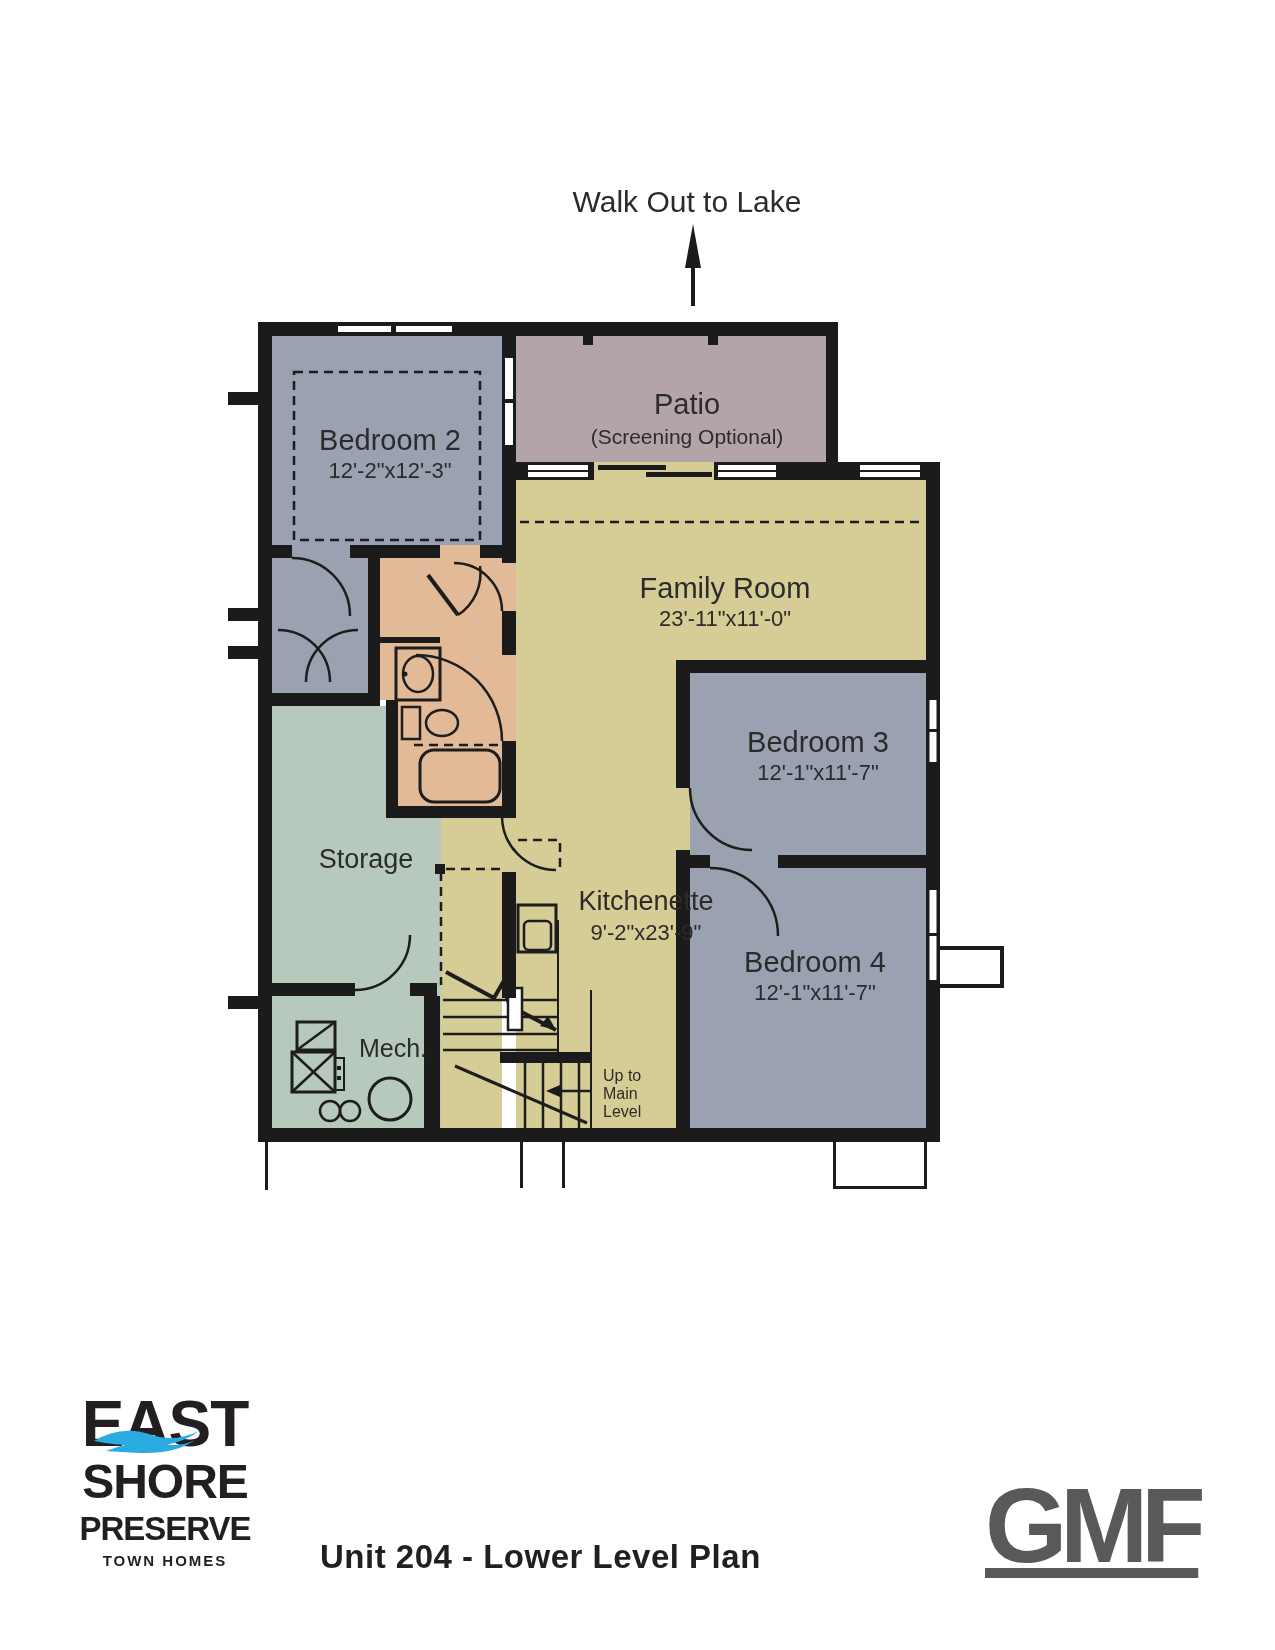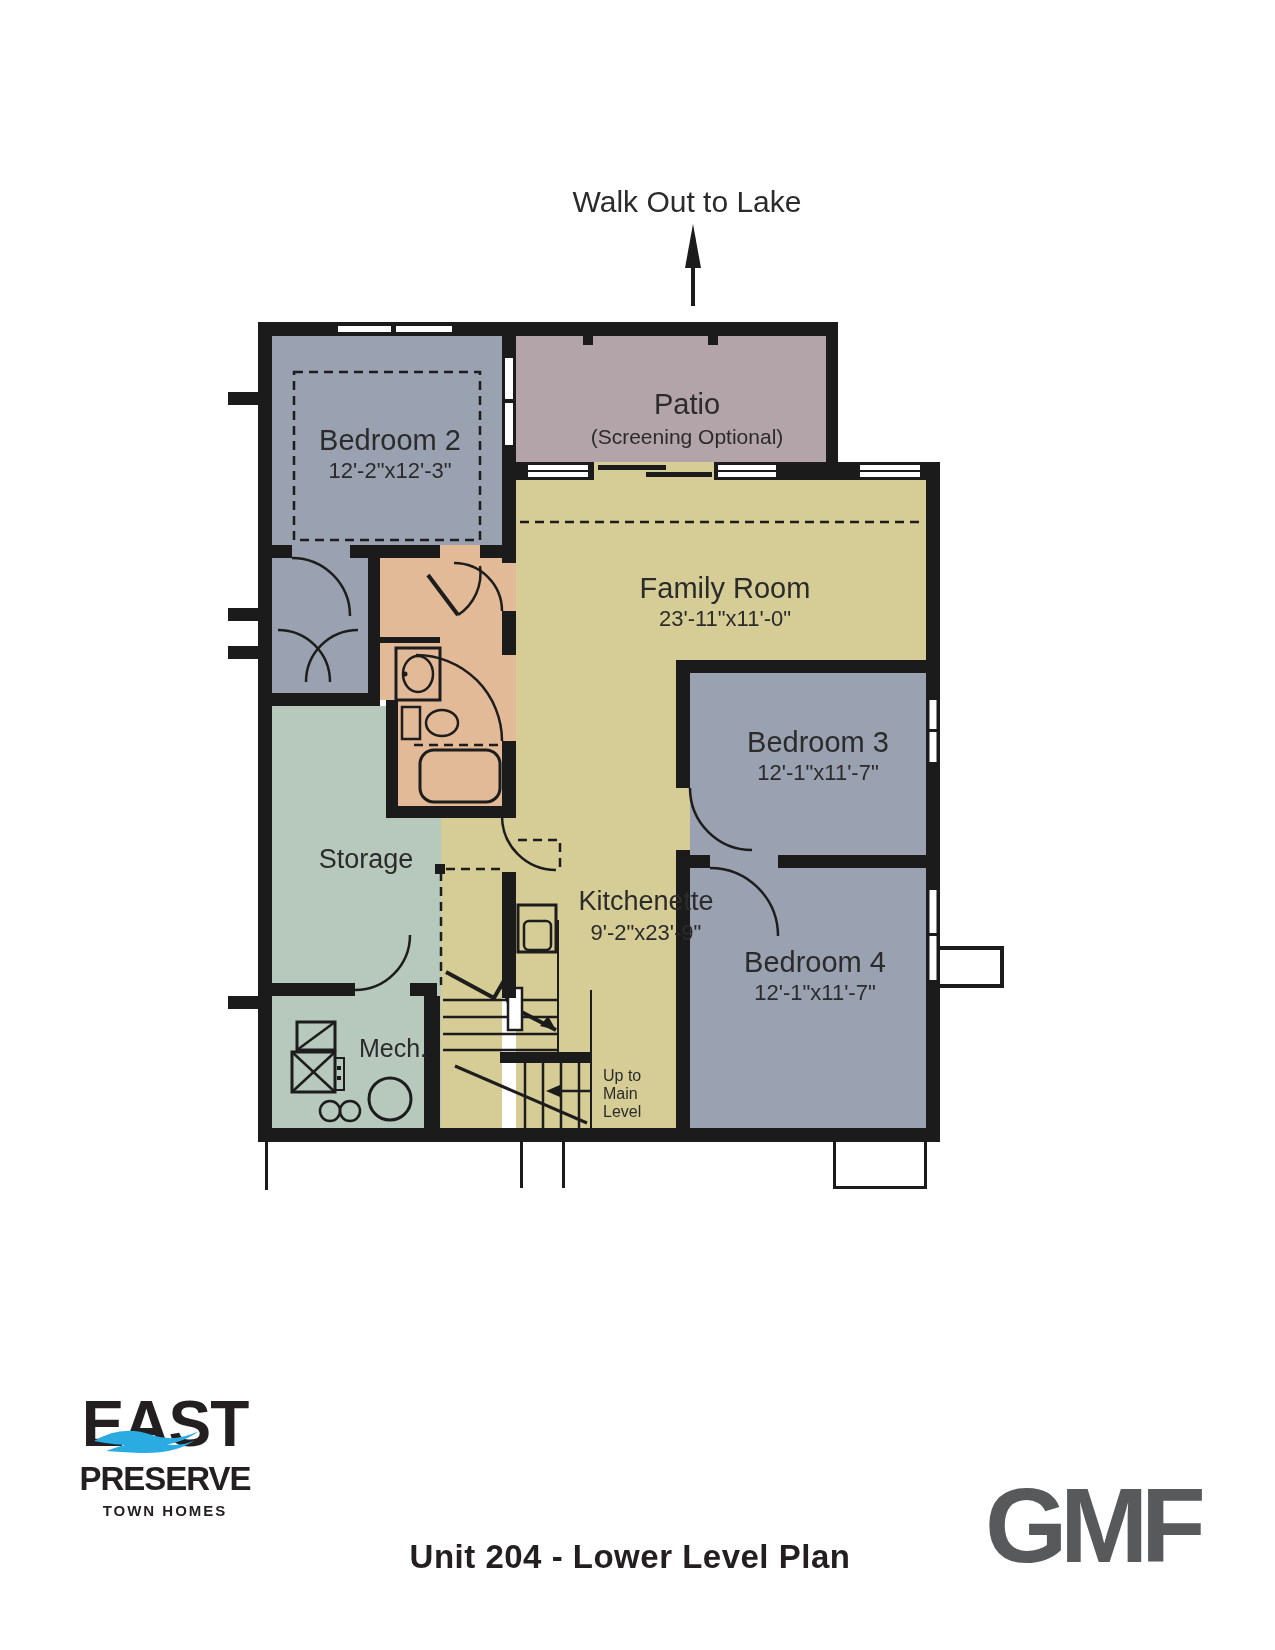--- a/index.html
+++ b/index.html
@@ -1,26 +1,26 @@
 <!DOCTYPE html>
 <html><head>
 <meta charset="utf-8">
 <style>
   html,body{margin:0;padding:0;background:#ffffff;}
   body{width:1275px;height:1650px;position:relative;font-family:"Liberation Sans",sans-serif;}
   .abs{position:absolute;}
   svg text{font-family:"Liberation Sans",sans-serif;fill:#2b2b2b;}
-  .title{left:320px;top:1538px;width:620px;text-align:center;font-size:33px;font-weight:bold;color:#231f20;letter-spacing:0.5px;}
+  .title{left:320px;top:1538px;width:620px;font-size:33px;font-weight:bold;color:#231f20;letter-spacing:0.5px;}
   .logo{left:74px;top:1392px;width:182px;text-align:center;color:#231f20;line-height:1;}
   .logo .l1{font-size:64px;font-weight:bold;letter-spacing:-1px;position:relative;}
   .logo .l2{font-size:48px;font-weight:bold;letter-spacing:-1px;margin-top:2px;}
   .logo .l3{font-size:33px;font-weight:bold;letter-spacing:-1px;margin-top:6px;}
   .logo .l4{font-size:15px;font-weight:bold;letter-spacing:2px;margin-top:8px;}
   .wave{position:absolute;left:20px;top:34px;pointer-events:none;}
-  .gmf{left:985px;top:1472px;width:260px;font-size:106px;font-weight:bold;color:#58595b;letter-spacing:-0.07em;line-height:1;}
+  .gmf{left:985px;top:1472px;width:260px;font-size:106px;font-weight:bold;color:#58595b;letter-spacing:-0.07em;line-height:1;text-decoration:underline;}
 </style>
 </head>
 <body>
 
 <svg class="abs" width="1275" height="1650" viewBox="0 0 1275 1650" style="left:0;top:0">
 
   <g>
     <rect x="272" y="336" width="230" height="222" fill="#9aa2b1"></rect>
     <rect x="272" y="552" width="96" height="141" fill="#9aa2b1"></rect>
     <rect x="516" y="336" width="310" height="126" fill="#b3a4a9"></rect>
@@ -247,19 +247,20 @@
 </svg>
 
 <div class="abs logo">
   <div class="l1">
     <span>EAST</span>
     <svg class="wave" width="106" height="28" viewBox="0 0 106 28">
       <path d="M0,15 Q28,-2 58,9 Q80,17 105,5 Q82,22 48,20 Q18,19 0,15 Z" fill="#2aabe2"></path>
       <path d="M12,25 Q42,13 70,18 Q88,21 101,14 Q82,28 46,27 Q26,26 12,25 Z" fill="#2aabe2"></path>
     </svg>
   </div>
+  <div class="l2">SHORE</div>
   <div class="l3">PRESERVE</div>
   <div class="l4">TOWN HOMES</div>
 </div>
 
 <div class="abs title">Unit 204 - Lower Level Plan</div>
 
 <div class="abs gmf">GMF</div>
 
 </body></html>

